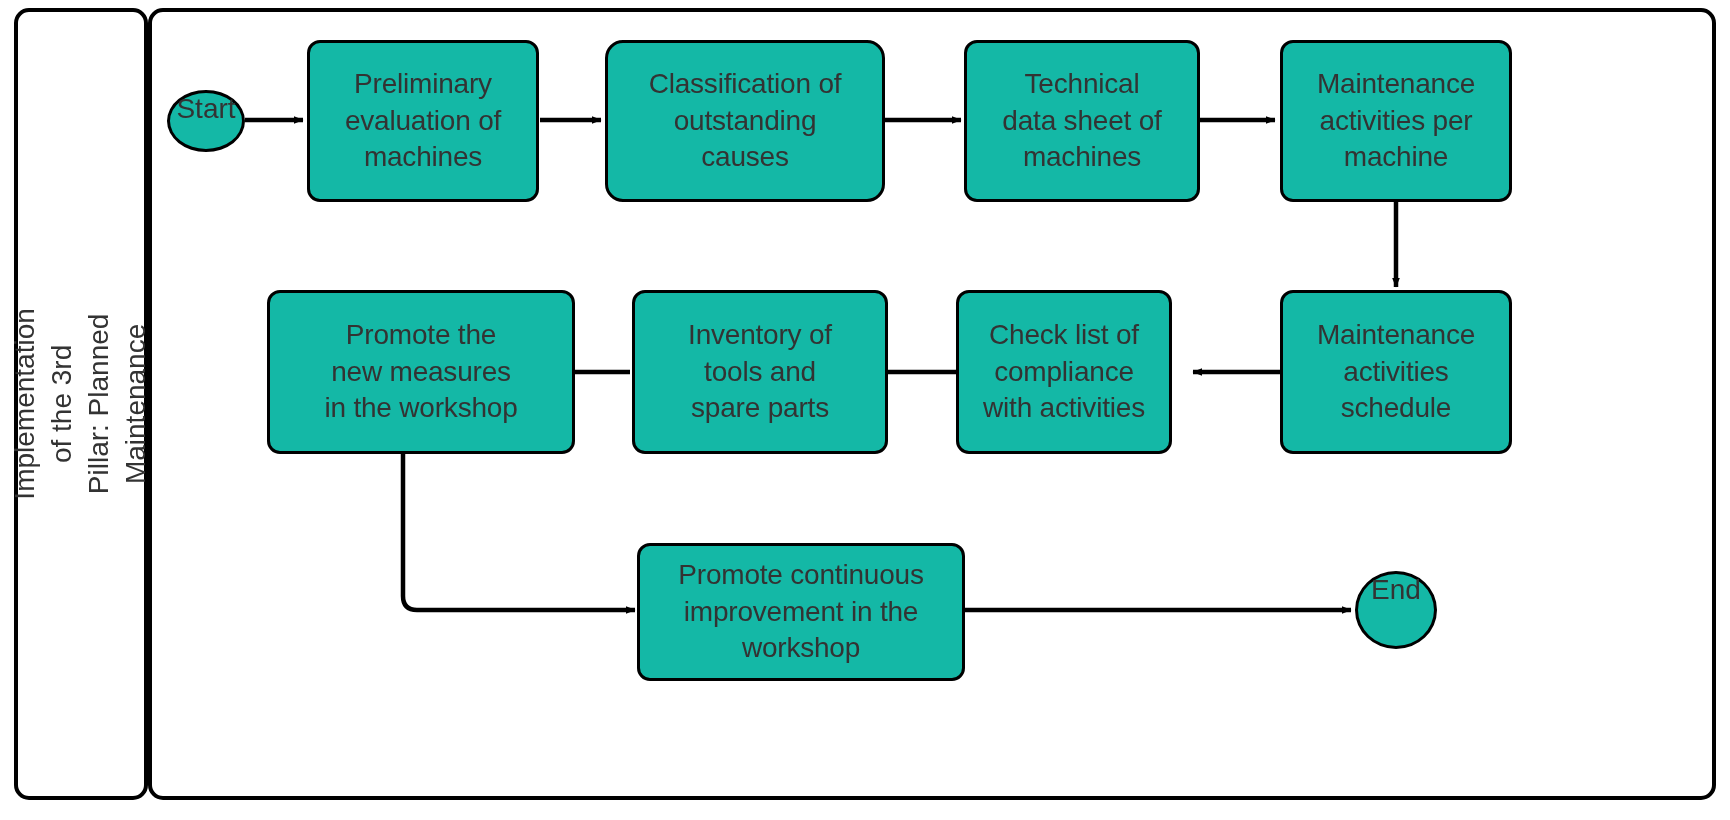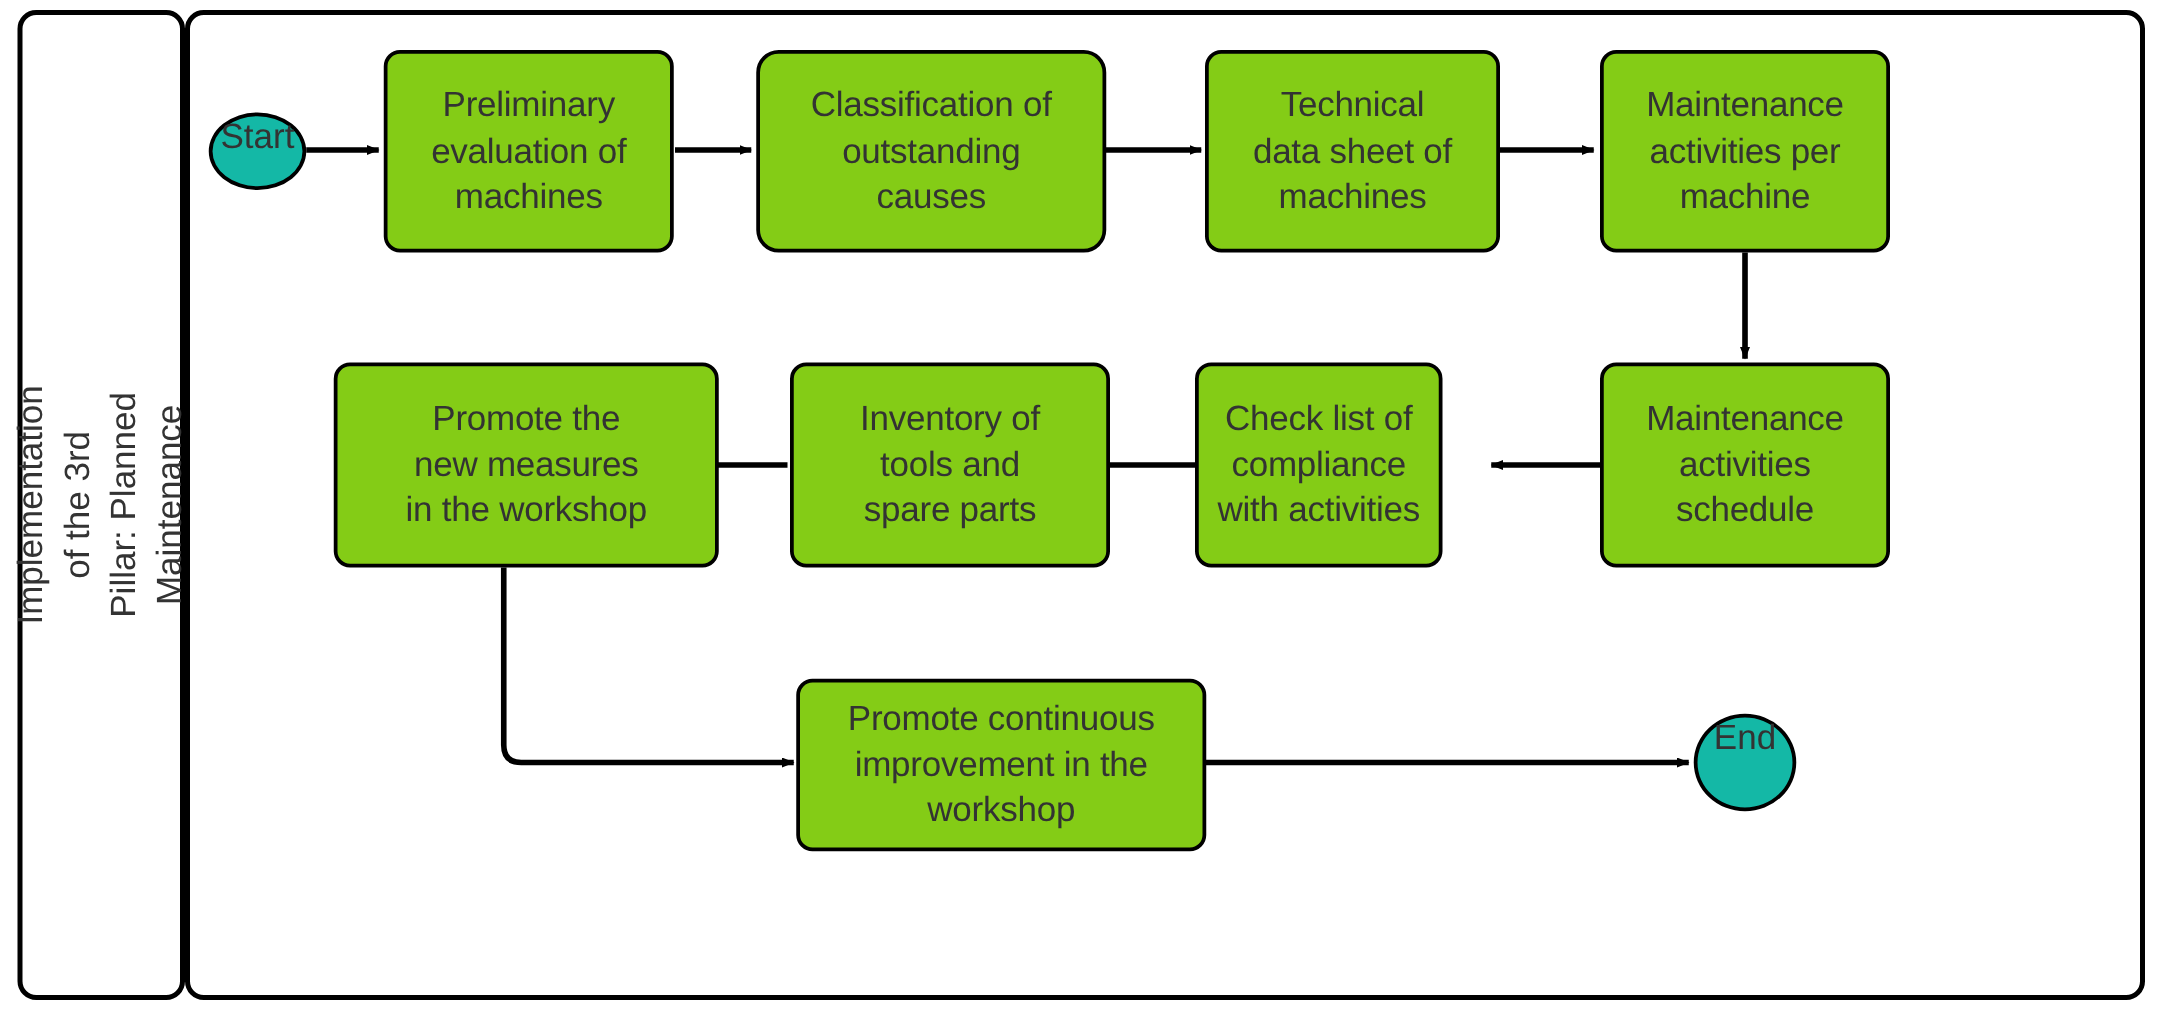--- a/index.html
+++ b/index.html
@@ -22,21 +22,21 @@
     position: absolute;
     left: 0;
     top: 0;
     width: 1730px;
     height: 820px;
     pointer-events: none;
   }
   .node {
     position: absolute;
     box-sizing: border-box;
-    background: #84cc16;
+    background: #14b8a6;
     border: 3px solid #000000;
     border-radius: 13px;
     display: flex;
     align-items: center;
     justify-content: center;
     text-align: center;
     color: #333333;
     font-size: 28px;
     line-height: 1.30;
     letter-spacing: -0.2px;
@@ -149,21 +149,21 @@
 machines</div>
 
   <div class="node" style="left:1280px; top:40px; width:232px; height:162px;">Maintenance
 activities per
 machine</div>
 
   <div class="node" style="left:1280px; top:290px; width:232px; height:164px;">Maintenance
 activities
 schedule</div>
 
-  <div class="node" style="left:956px; top:290px; width:198px; height:164px;">Check list of
+  <div class="node" style="left:956px; top:290px; width:216px; height:164px;">Check list of
 compliance
 with activities</div>
 
   <div class="node" style="left:632px; top:290px; width:256px; height:164px;">Inventory of
 tools and
 spare parts</div>
 
   <div class="node" style="left:267px; top:290px; width:308px; height:164px;">Promote the
 new measures
 in the workshop</div>

